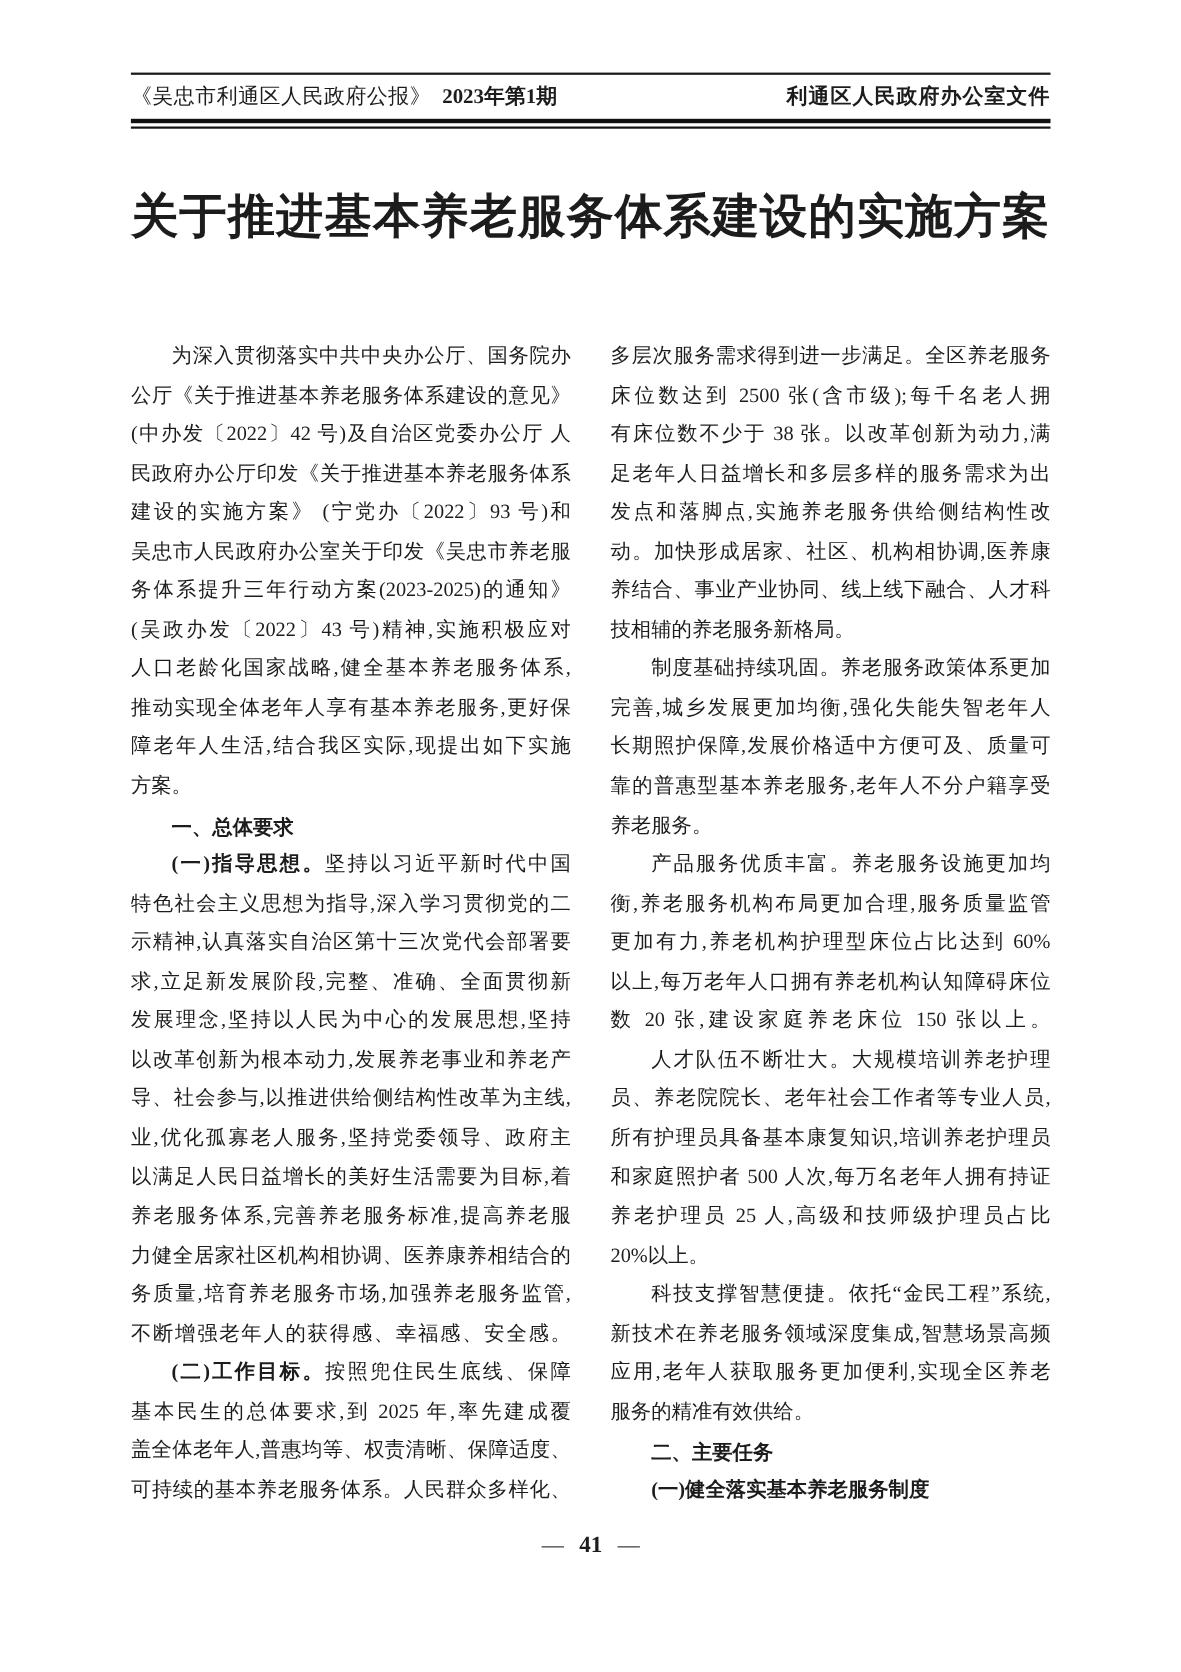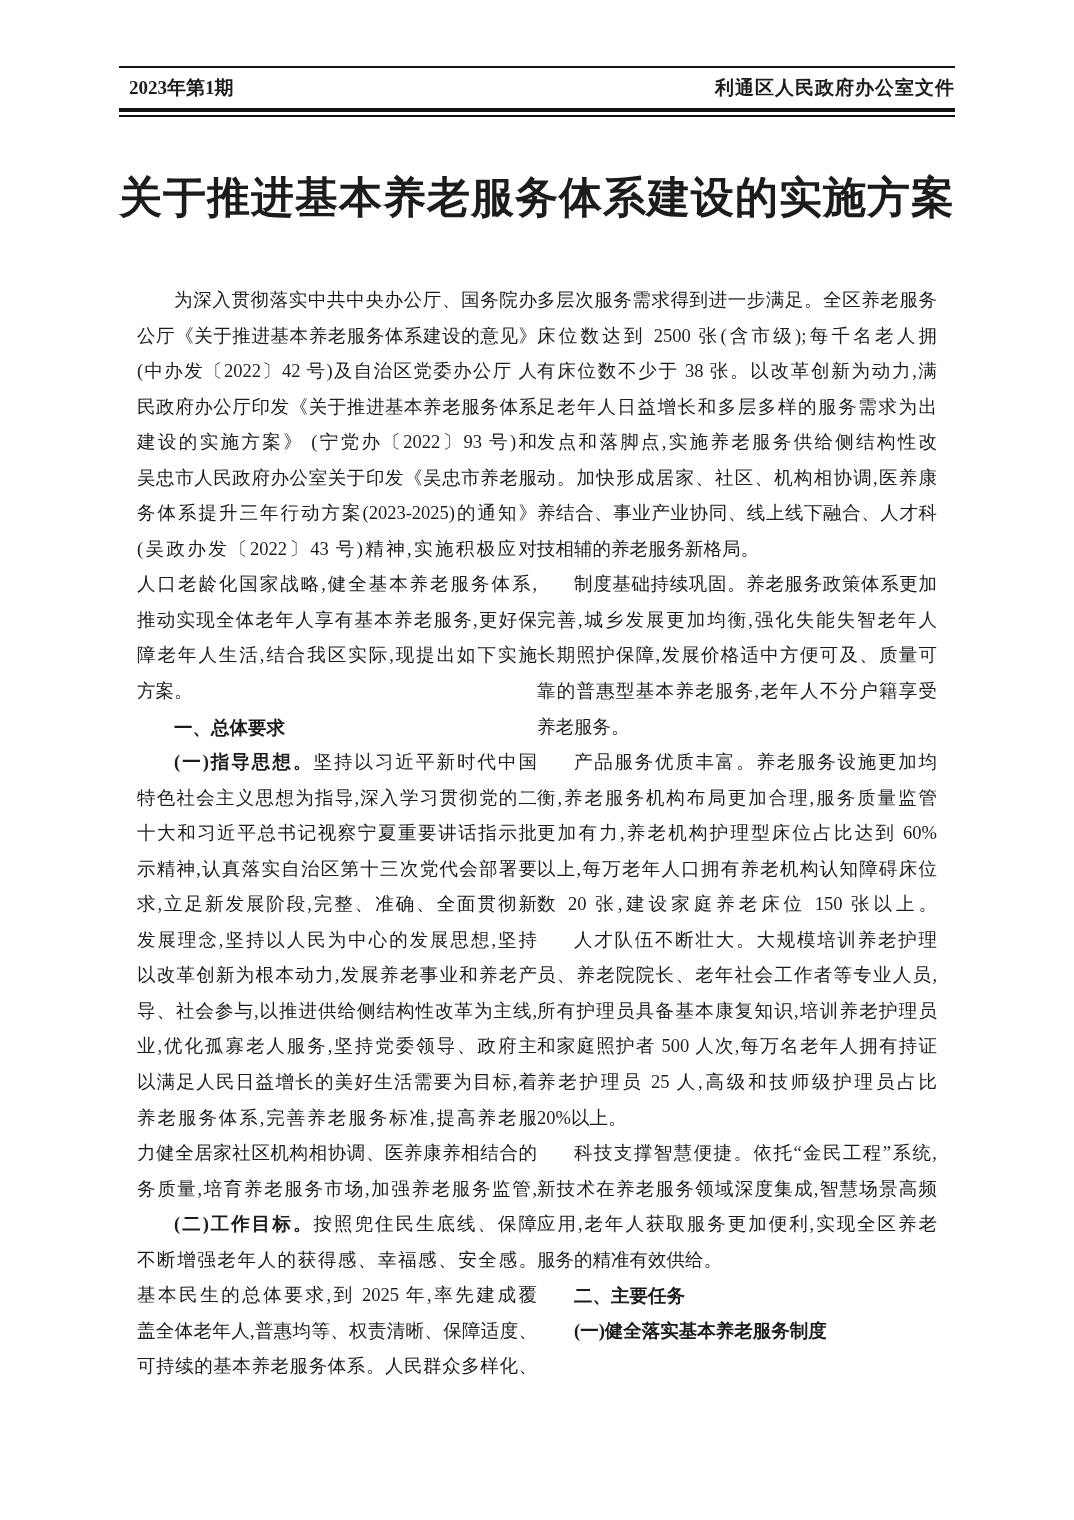--- a/index.html
+++ b/index.html
@@ -45,23 +45,23 @@
   .doc-title {
     margin-top: 52px;
     text-align: center;
     font-size: 43px;
     font-weight: bold;
     letter-spacing: 1px;
     line-height: 58px;
     white-space: nowrap;
   }
   .columns {
-    margin-top: 56px;
+    margin-top: 80px;
     display: flex;
-    justify-content: center;
+    justify-content: space-between;
   }
   .col {
     width: 400px;
     font-size: 18.5px;
   }
   .line {
     height: 35.55px;
     line-height: 35.55px;
     text-align: justify;
     text-align-last: justify;
@@ -88,20 +88,21 @@
 </head>
 <body>
 
 <div class="page">
   <div class="content">
 
     <div class="rule-top"></div>
 
     <div class="header-row">
       <div class="header-left">
+        <span class="pub-name">《吴忠市利通区人民政府公报》</span>
         <span class="pub-issue">2023年第1期</span>
       </div>
       <div class="header-right">利通区人民政府办公室文件</div>
     </div>
 
     <div class="rule-thick"></div>
     <div class="rule-thin"></div>
 
     <h1 class="doc-title">关于推进基本养老服务体系建设的实施方案</h1>
 
@@ -115,33 +116,32 @@
           <div class="line"><span class="seg-n">吴忠市人民政府办公室关于印发《吴忠市养老服</span></div>
           <div class="line"><span class="seg-n">务体系提升三年行动方案(2023-2025)的通知》</span></div>
           <div class="line"><span class="seg-n">(吴政办发〔2022〕43 号)精神,实施积极应对</span></div>
           <div class="line"><span class="seg-n">人口老龄化国家战略,健全基本养老服务体系,</span></div>
           <div class="line"><span class="seg-n">推动实现全体老年人享有基本养老服务,更好保</span></div>
           <div class="line"><span class="seg-n">障老年人生活,结合我区实际,现提出如下实施</span></div>
           <div class="line end"><span class="seg-n">方案。</span></div>
           <div class="line indent end"><span class="seg-h">一、总体要求</span></div>
           <div class="line indent"><span class="seg-b">(一)指导思想。</span><span class="seg-n">坚持以习近平新时代中国</span></div>
           <div class="line"><span class="seg-n">特色社会主义思想为指导,深入学习贯彻党的二</span></div>
-          <div class="line"><span class="seg-n">十大和习近平总书记视察宁夏重要讲话指示批</span></div>
           <div class="line"><span class="seg-n">示精神,认真落实自治区第十三次党代会部署要</span></div>
           <div class="line"><span class="seg-n">求,立足新发展阶段,完整、准确、全面贯彻新</span></div>
           <div class="line"><span class="seg-n">发展理念,坚持以人民为中心的发展思想,坚持</span></div>
           <div class="line"><span class="seg-n">以改革创新为根本动力,发展养老事业和养老产</span></div>
           <div class="line"><span class="seg-n">导、社会参与,以推进供给侧结构性改革为主线,</span></div>
           <div class="line"><span class="seg-n">业,优化孤寡老人服务,坚持党委领导、政府主</span></div>
           <div class="line"><span class="seg-n">以满足人民日益增长的美好生活需要为目标,着</span></div>
           <div class="line"><span class="seg-n">养老服务体系,完善养老服务标准,提高养老服</span></div>
           <div class="line"><span class="seg-n">力健全居家社区机构相协调、医养康养相结合的</span></div>
           <div class="line"><span class="seg-n">务质量,培育养老服务市场,加强养老服务监管,</span></div>
+          <div class="line"><span class="seg-n">不断增强老年人的获得感、幸福感、安全感。</span></div>
           <div class="line indent"><span class="seg-b">(二)工作目标。</span><span class="seg-n">按照兜住民生底线、保障</span></div>
-          <div class="line"><span class="seg-n">不断增强老年人的获得感、幸福感、安全感。</span></div>
           <div class="line"><span class="seg-n">基本民生的总体要求,到 2025 年,率先建成覆</span></div>
           <div class="line"><span class="seg-n">盖全体老年人,普惠均等、权责清晰、保障适度、</span></div>
           <div class="line"><span class="seg-n">可持续的基本养老服务体系。人民群众多样化、</span></div>
         </div>
       <div class="col" id="col-right">
           <div class="line"><span class="seg-n">多层次服务需求得到进一步满足。全区养老服务</span></div>
           <div class="line"><span class="seg-n">床位数达到 2500 张(含市级);每千名老人拥</span></div>
           <div class="line"><span class="seg-n">有床位数不少于 38 张。以改革创新为动力,满</span></div>
           <div class="line"><span class="seg-n">足老年人日益增长和多层多样的服务需求为出</span></div>
           <div class="line"><span class="seg-n">发点和落脚点,实施养老服务供给侧结构性改</span></div>
@@ -166,15 +166,18 @@
           <div class="line end"><span class="seg-n">20%以上。</span></div>
           <div class="line indent"><span class="seg-n">科技支撑智慧便捷。依托“金民工程”系统,</span></div>
           <div class="line"><span class="seg-n">新技术在养老服务领域深度集成,智慧场景高频</span></div>
           <div class="line"><span class="seg-n">应用,老年人获取服务更加便利,实现全区养老</span></div>
           <div class="line end"><span class="seg-n">服务的精准有效供给。</span></div>
           <div class="line indent end"><span class="seg-h">二、主要任务</span></div>
           <div class="line indent end"><span class="seg-b">(一)健全落实基本养老服务制度</span></div>
         </div>
     </div>
 
+    <div class="footer">
+      <span class="dash">—</span><span class="pagenum">41</span><span class="dash">—</span>
+    </div>
 
   </div>
 </div>
 
 </body></html>

